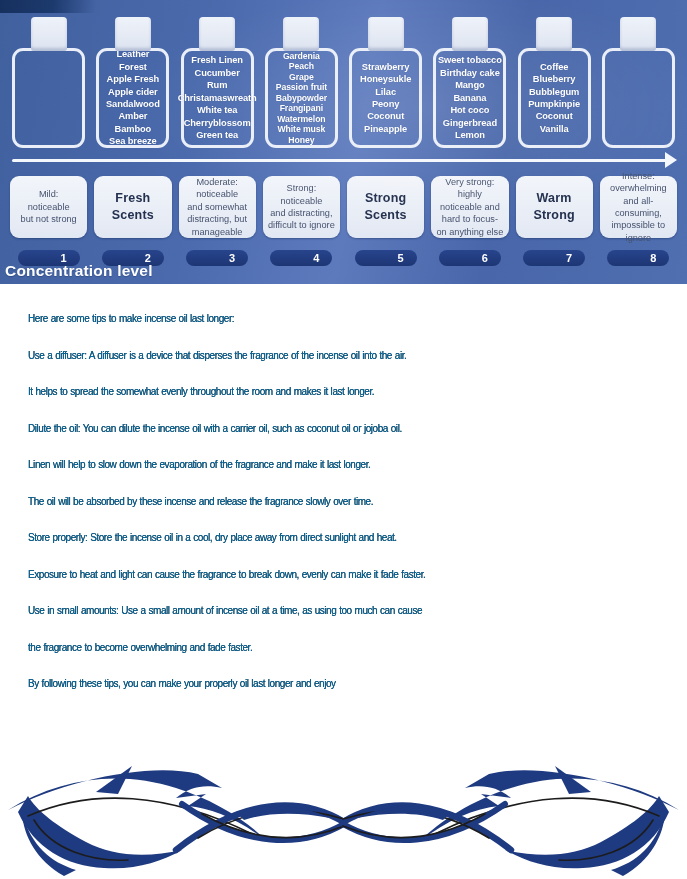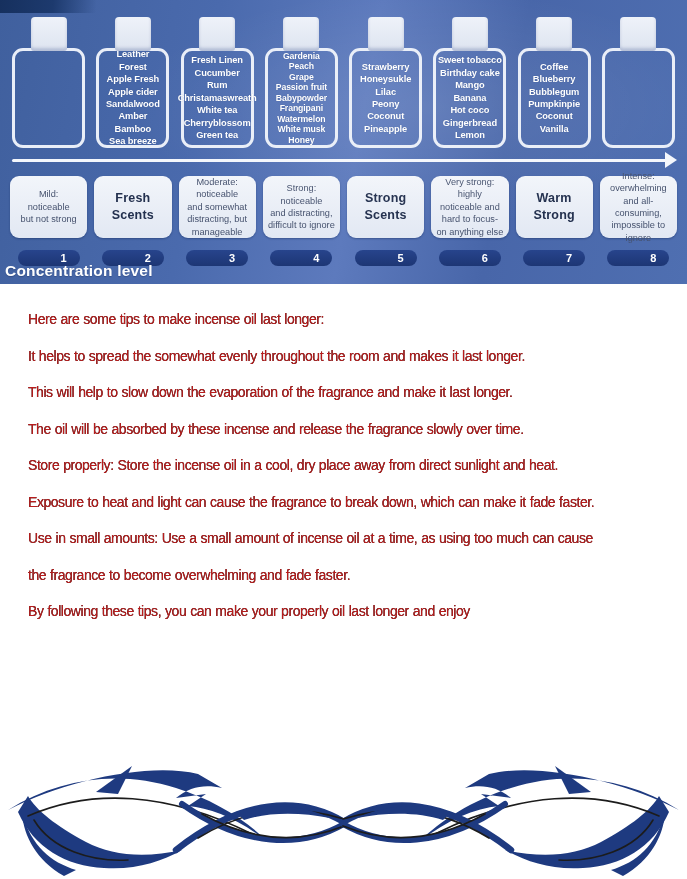--- a/index.html
+++ b/index.html
@@ -90,21 +90,21 @@
 
   .axis-label {
     position:absolute; left:5px; bottom:4px;
     color:#ffffff; font-weight:bold; font-size:15.5px; letter-spacing:.2px;
     text-shadow:0 1px 1px rgba(10,25,70,.3);
   }
 
   
   .tips { padding:27px 8px 0 28px; }
   .tips p {
-    color:#b91c1c; font-size:14px; line-height:16px;
+    color:#0369a1; font-size:10px; line-height:16px;
     letter-spacing:-.45px; word-spacing:.5px;
     margin-bottom:20.5px;
     text-shadow:0 0 .4px #191919;
   }
 
   
   .flourish { position:absolute; left:0; top:762px; width:687px; height:117px; }
 </style>
 </head>
 <body>
@@ -283,25 +283,27 @@
           <span>8</span>
         </div>
       </div>
   </div>
 
   <div class="axis-label">Concentration level</div>
 </div>
 
 <div class="tips">
   <p>Here are some tips to make incense oil last longer:</p>
+  <p>Use a diffuser: A diffuser is a device that disperses the fragrance of the incense oil into the air.</p>
   <p>It helps to spread the somewhat evenly throughout the room and makes it last longer.</p>
-  <p>This will help to slow down the evaporation of the fragrance and make it last longer.</p>
+  <p>Dilute the oil: You can dilute the incense oil with a carrier oil, such as coconut oil or jojoba oil.</p>
+  <p>Linen will help to slow down the evaporation of the fragrance and make it last longer.</p>
   <p>The oil will be absorbed by these incense and release the fragrance slowly over time.</p>
   <p>Store properly: Store the incense oil in a cool, dry place away from direct sunlight and heat.</p>
-  <p>Exposure to heat and light can cause the fragrance to break down, which can make it fade faster.</p>
+  <p>Exposure to heat and light can cause the fragrance to break down, evenly can make it fade faster.</p>
   <p>Use in small amounts: Use a small amount of incense oil at a time, as using too much can cause</p>
   <p>the fragrance to become overwhelming and fade faster.</p>
   <p>By following these tips, you can make your properly oil last longer and enjoy</p>
 </div>
 
 <svg class="flourish" viewBox="0 0 687 117" xmlns="http://www.w3.org/2000/svg">
   <defs>
     <g id="halfWing">
 
       <path d="M8,48 C60,16 118,8 176,26 C214,38 246,58 268,80

